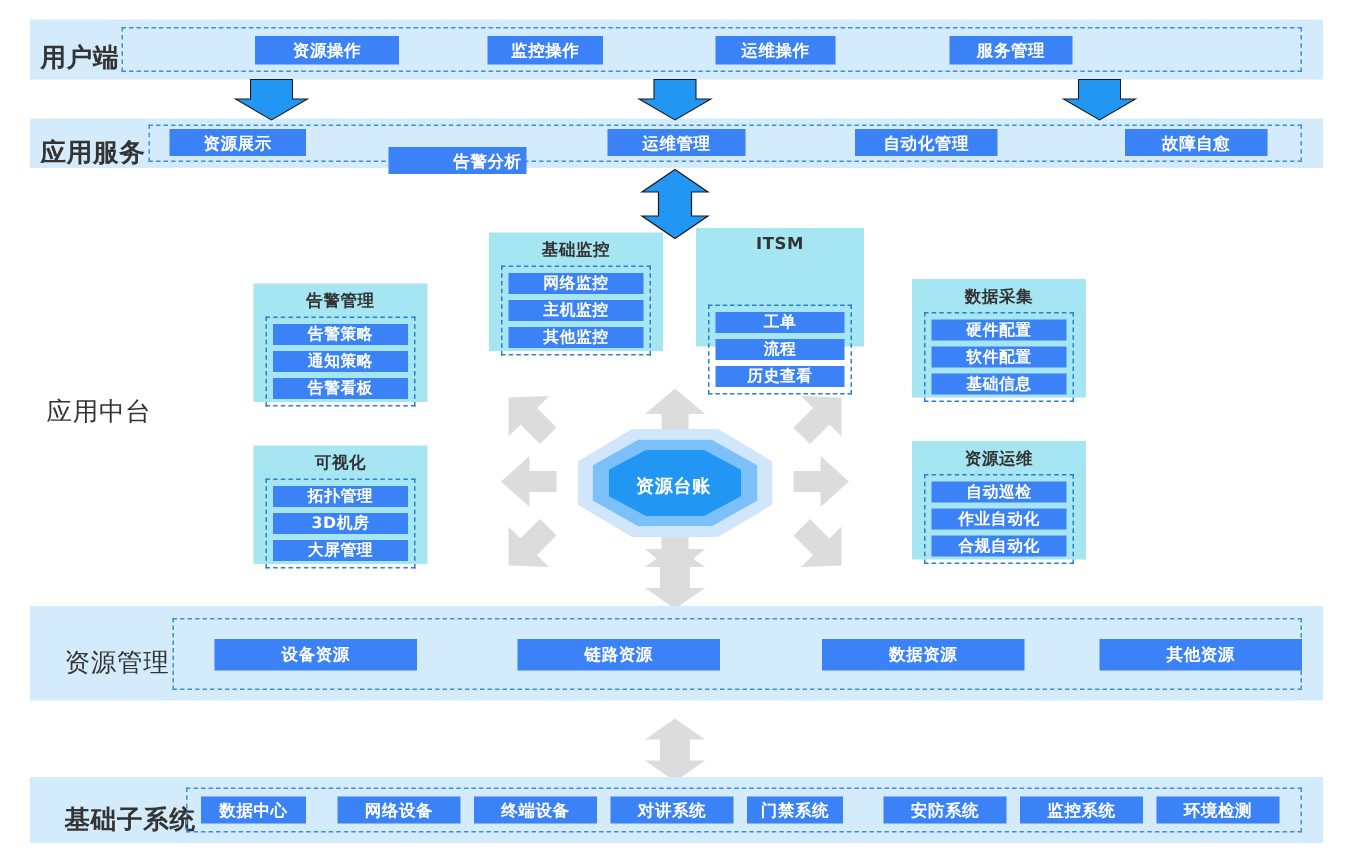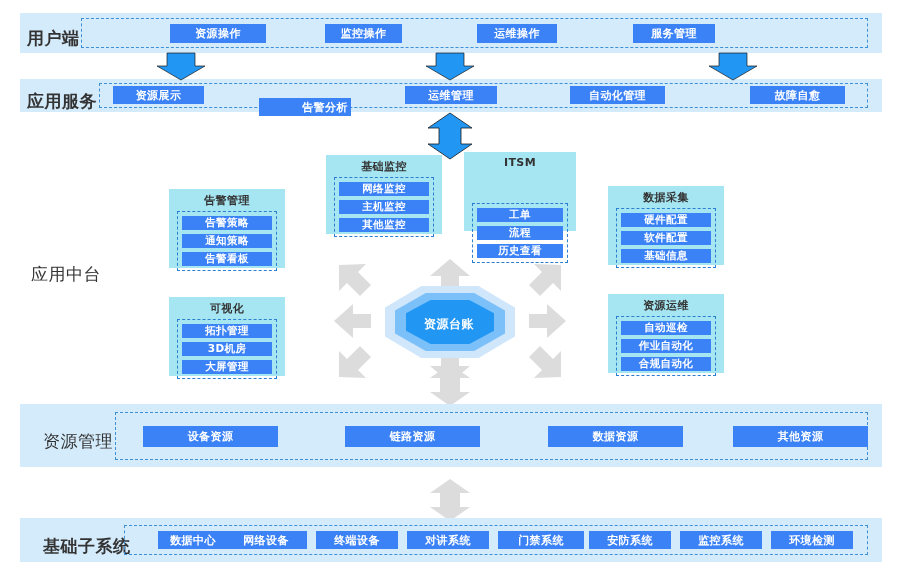--- a/index.html
+++ b/index.html
@@ -219,22 +219,22 @@
   <div class="band-label" style="left:43px;top:430px;font-weight:normal;">资源管理</div>
   <div class="dashed-area" style="left:115px;top:412px;width:753px;height:48px;"></div>
   <div class="btn" style="position:absolute;left:143px;top:426px;width:135px;height:21px;">设备资源</div>
   <div class="btn" style="position:absolute;left:345px;top:426px;width:135px;height:21px;">链路资源</div>
   <div class="btn" style="position:absolute;left:548px;top:426px;width:135px;height:21px;">数据资源</div>
   <div class="btn" style="position:absolute;left:733px;top:426px;width:135px;height:21px;">其他资源</div>
 
   <div class="band" style="left:20px;top:518px;width:862px;height:44px;"></div>
   <div class="band-label" style="left:43px;top:535px;">基础子系统</div>
   <div class="dashed-area" style="left:124px;top:525px;width:744px;height:30px;"></div>
-  <div class="btn" style="position:absolute;left:134px;top:531px;width:70px;height:18px;margin-left:24px;">数据中心</div>
+  <div class="btn" style="position:absolute;left:134px;top:531px;width:70px;height:18px;">数据中心</div>
   <div class="btn" style="position:absolute;left:225px;top:531px;width:82px;height:18px;">网络设备</div>
   <div class="btn" style="position:absolute;left:316px;top:531px;width:82px;height:18px;">终端设备</div>
   <div class="btn" style="position:absolute;left:407px;top:531px;width:82px;height:18px;">对讲系统</div>
-  <div class="btn" style="position:absolute;left:498px;top:531px;width:86px;height:18px;">门禁系统</div>
+  <div class="btn" style="position:absolute;left:498px;top:531px;width:64px;height:18px;">门禁系统</div>
   <div class="btn" style="position:absolute;left:589px;top:531px;width:82px;height:18px;">安防系统</div>
   <div class="btn" style="position:absolute;left:680px;top:531px;width:82px;height:18px;">监控系统</div>
   <div class="btn" style="position:absolute;left:771px;top:531px;width:82px;height:18px;">环境检测</div>
 
 </div>
 
 </body></html>

